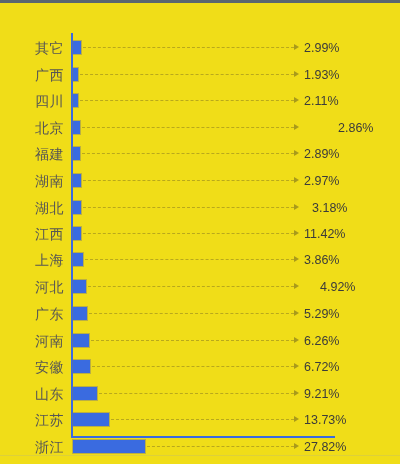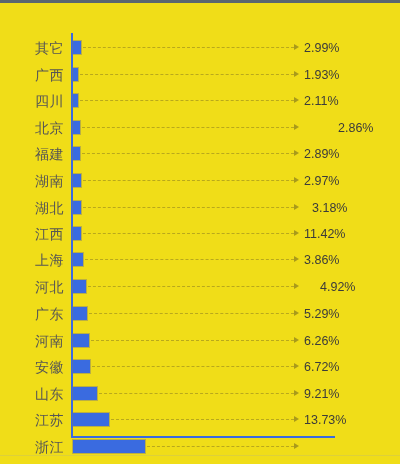--- a/index.html
+++ b/index.html
@@ -222,17 +222,18 @@
           <div class="leader-line" style="left: 110.534px; width: 183.466px;"></div>
           <div class="leader-arrow" style="left: 294px;"></div>
           <div class="bar" style="width: 35.5341px;"></div>
           <div class="row-value" style="left: 304px;">13.73%</div>
         </div>
         <div class="bar-row" style="top: 431px;">
           <div class="row-label">浙江</div>
           <div class="leader-line" style="left: 147px; width: 147px;"></div>
           <div class="leader-arrow" style="left: 294px;"></div>
           <div class="bar" style="width: 72px;"></div>
+          <div class="row-value" style="left: 304px;">27.82%</div>
         </div>
       </div>
   </div>
   <div id="bottom-rule"></div>
 </div>
 
 </body></html>

